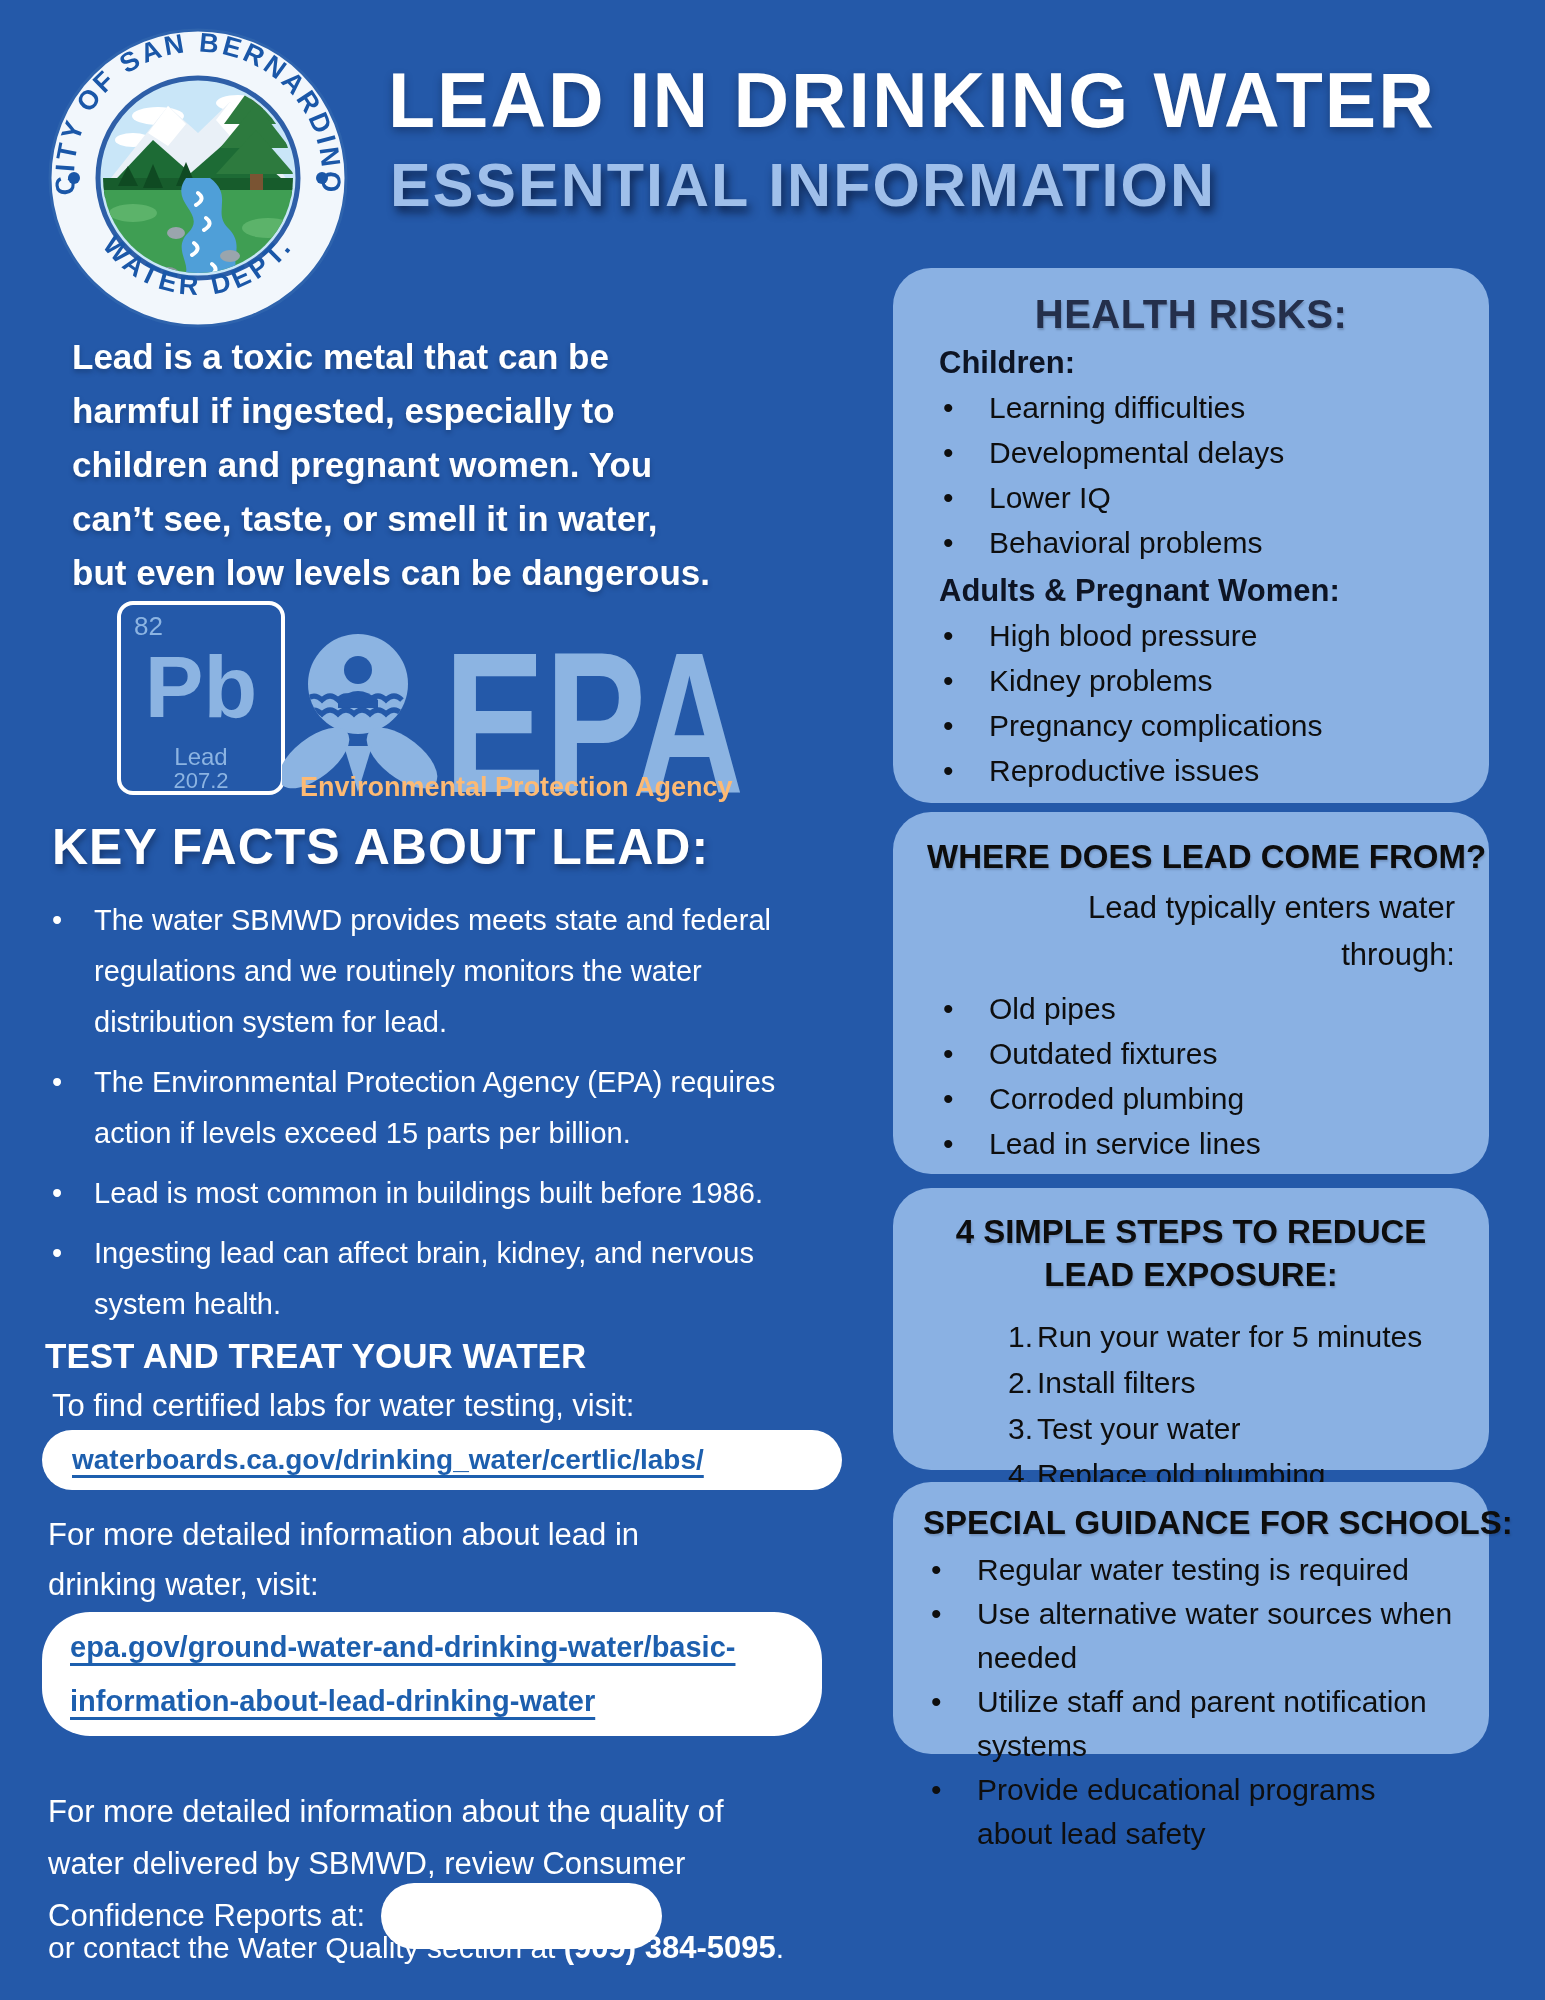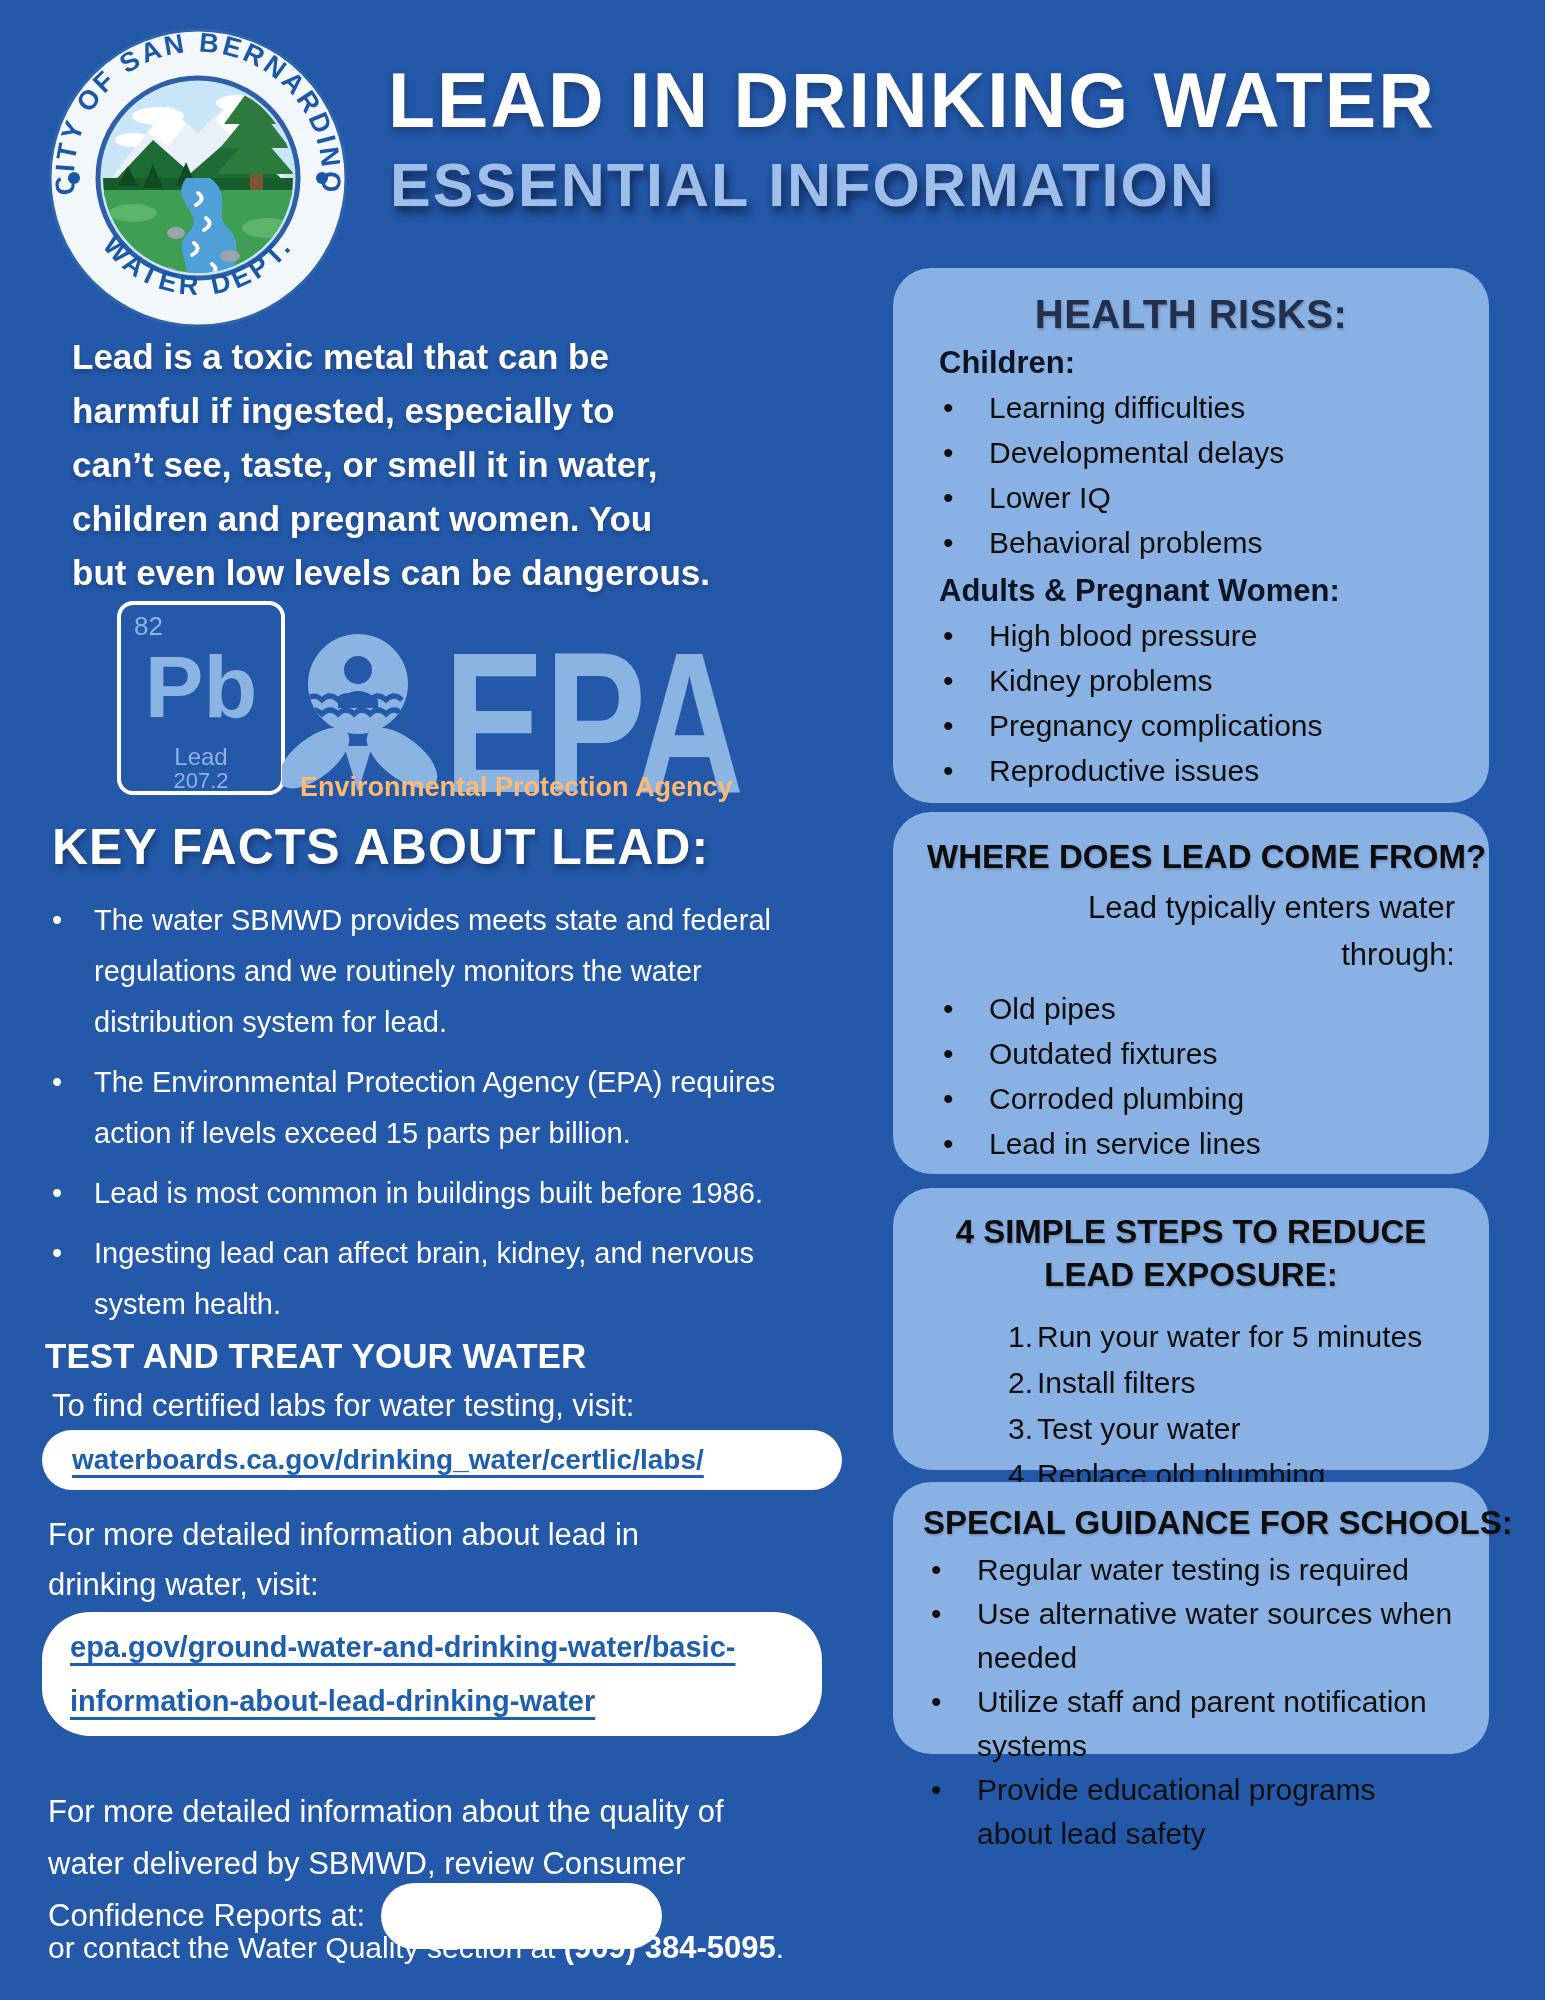--- a/index.html
+++ b/index.html
@@ -145,22 +145,22 @@
     <circle cx="26" cy="150" r="6" fill="#1a57a8"></circle>
     <circle cx="274" cy="150" r="6" fill="#1a57a8"></circle>
   </svg>
 
   <div class="abs big-title">LEAD IN DRINKING WATER</div>
   <div class="abs sub-title">ESSENTIAL INFORMATION</div>
 
   <div class="abs intro">
     <div>Lead is a toxic metal that can be</div>
     <div>harmful if ingested, especially to</div>
+    <div>children and pregnant women. You</div>
     <div>can’t see, taste, or smell it in water,</div>
-    <div>children and pregnant women. You</div>
     <div>but even low levels can be dangerous.</div>
   </div>
 
   <div class="abs pb-box">
     <div class="pb-number">82</div>
     <div class="pb-symbol">Pb</div>
     <div class="pb-name">Lead</div>
     <div class="pb-mass">207.2</div>
   </div>
 

